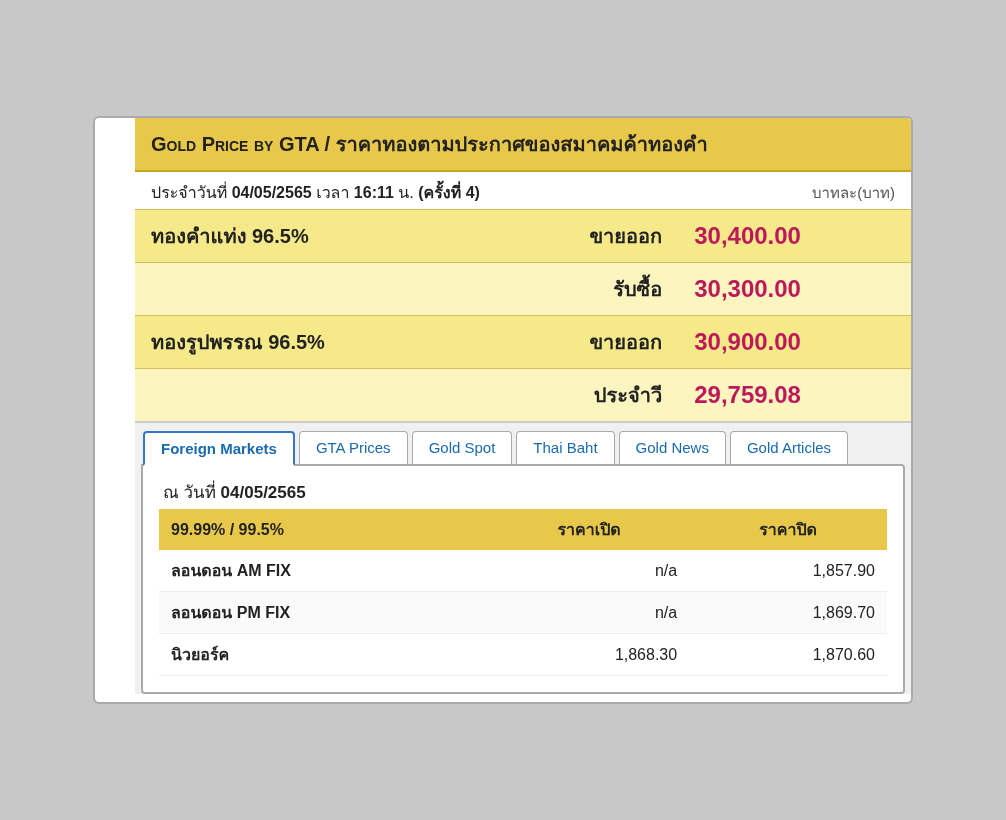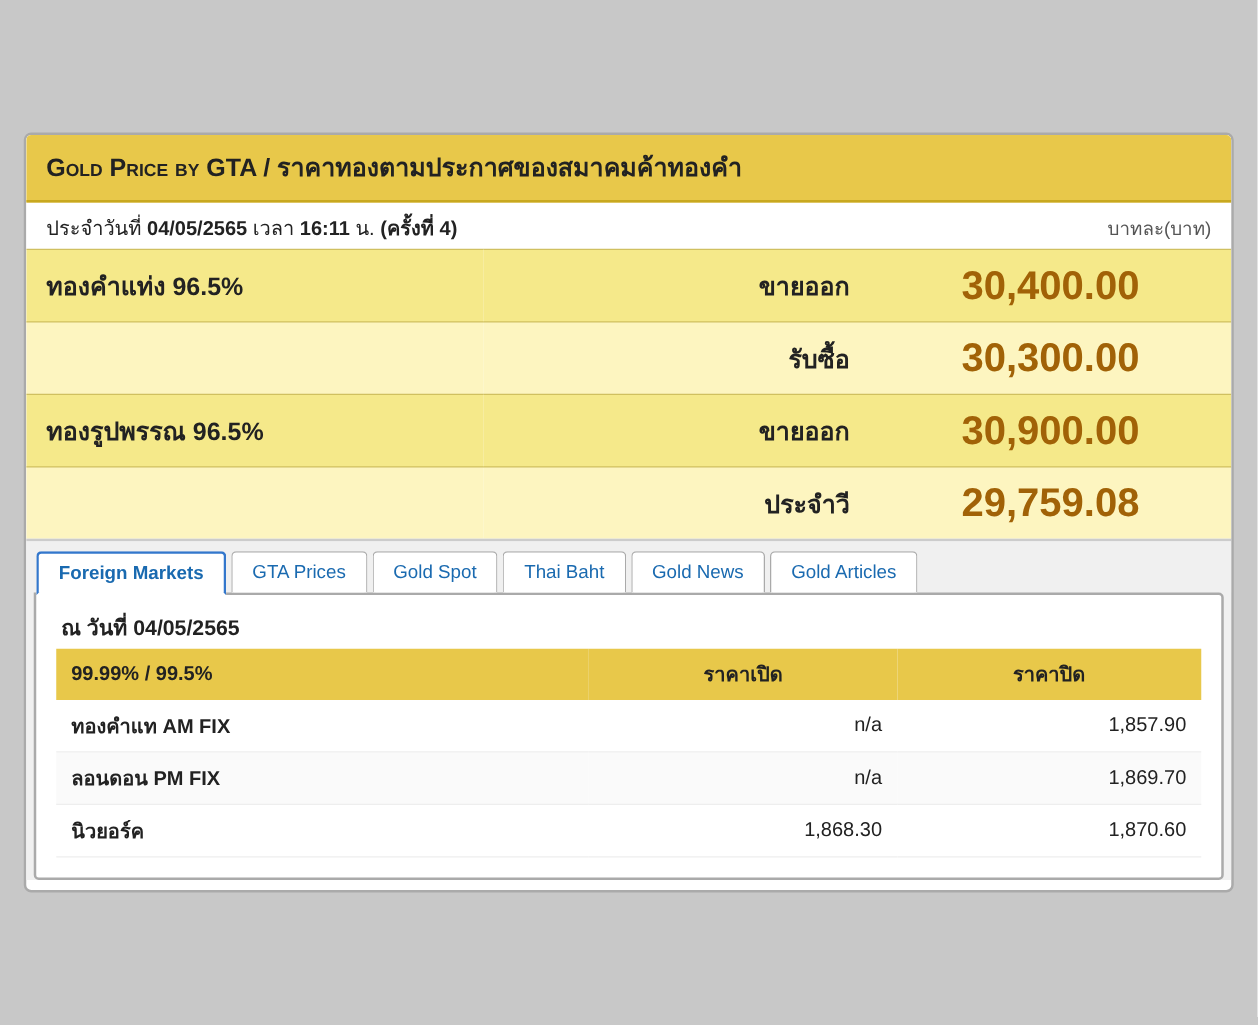--- a/index.html
+++ b/index.html
@@ -6,25 +6,26 @@
     body {
       background: #c8c8c8;
       font-family: Arial, sans-serif;
       display: flex;
       justify-content: center;
       align-items: center;
       min-height: 820px;
       width: 1006px;
     }
     .main-container {
-      width: 968px;
+      width: 820px;
       background: #fff;
       border: 2px solid #aaa;
       border-radius: 6px;
       overflow: hidden;
+      padding-left: 40px;
     }
 
     
     .top-section {
       background: #fff;
       padding: 0;
     }
     .header-title {
       background: #e8c84a;
       padding: 10px 16px;
@@ -64,24 +65,24 @@
       width: 38%;
     }
     .price-table .action-cell {
       font-size: 20px;
       font-weight: bold;
       color: #222;
       text-align: right;
       width: 32%;
     }
     .price-table .value-cell {
-      font-size: 32px;
-      font-weight: bold;
-      color: #a16207;
-      text-align: center;
+      font-size: 24px;
+      font-weight: bold;
+      color: #be185d;
+      text-align: left;
       width: 30%;
     }
     .row-yellow {
       background: #f5e98a;
     }
     .row-yellow-light {
       background: #fdf5c0;
     }
     .border-top {
       border-top: 1px solid #d0c060;
@@ -134,21 +135,21 @@
       padding: 8px 14px;
       font-size: 16px;
       font-weight: bold;
       font-variant: small-caps;
       color: #222;
       border-radius: 4px;
       margin-bottom: 10px;
     }
     .date-label {
       font-size: 17px;
-      font-weight: bold;
+      font-weight: normal;
       color: #222;
       margin-bottom: 4px;
       padding-left: 4px;
     }
     .foreign-table {
       width: 100%;
       border-collapse: collapse;
       font-size: 16px;
     }
     .foreign-table th {
@@ -241,21 +242,21 @@
       <table class="foreign-table">
         <thead>
           <tr>
             <th>99.99% / 99.5%</th>
             <th>ราคาเปิด</th>
             <th>ราคาปิด</th>
           </tr>
         </thead>
         <tbody id="foreign-rows">
             <tr>
-              <td class="row-label">ทองคำแท AM FIX</td>
+              <td class="row-label">ลอนดอน AM FIX</td>
               <td class="num">n/a</td>
               <td class="num">1,857.90</td>
             </tr>
             <tr>
               <td class="row-label">ลอนดอน PM FIX</td>
               <td class="num">n/a</td>
               <td class="num">1,869.70</td>
             </tr>
             <tr>
               <td class="row-label">นิวยอร์ค</td>

